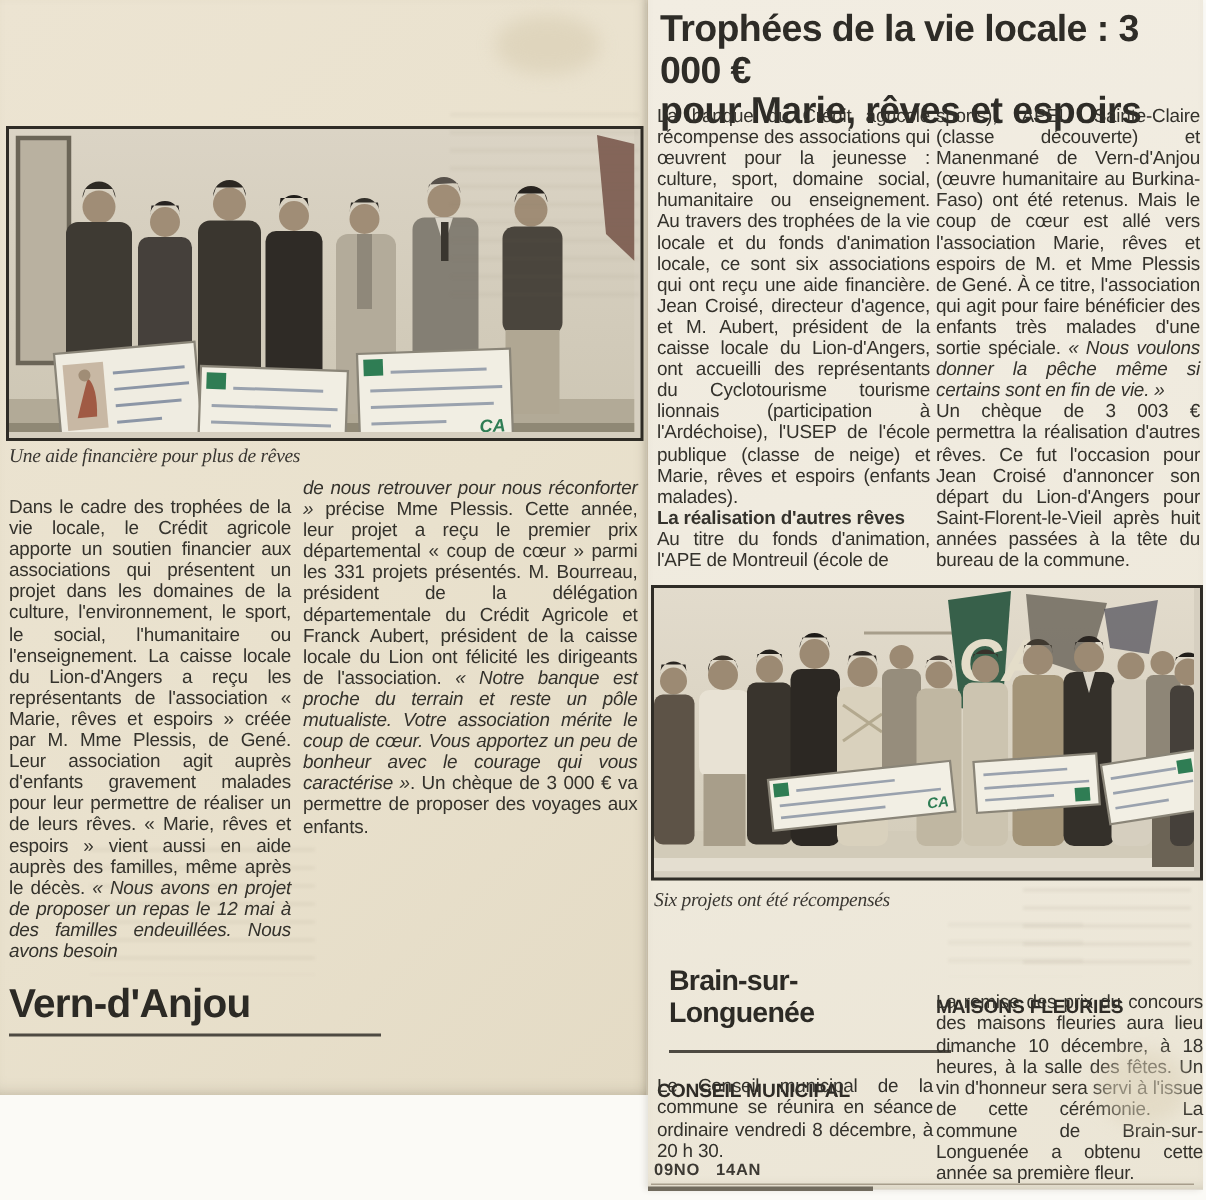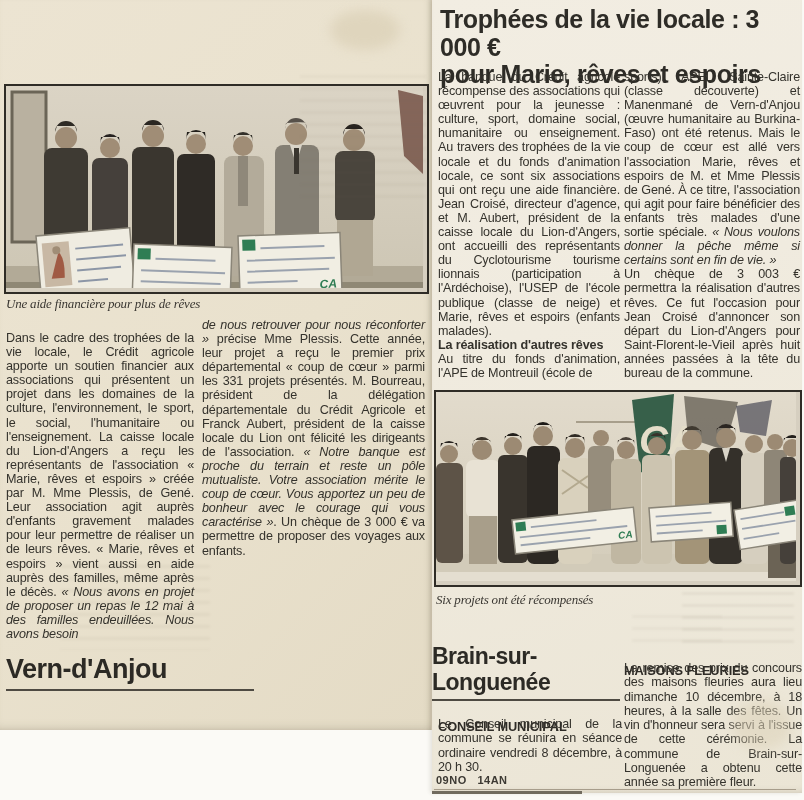--- a/index.html
+++ b/index.html
@@ -56,22 +56,22 @@
   .seg-i{font-style:italic;}
   .seg-b{font-weight:bold;}
   .place-heading{
     position:absolute;font-weight:bold;color:#2c2a25;letter-spacing:-.5px;
   }
   #vern-heading{
     left:6px;top:654px;font-size:27px;width:248px;
     border-bottom:2px solid #4e4a42;padding-bottom:4px;
   }
   #brain-heading{
-    left:0;top:644px;font-size:23px;width:188px;line-height:1.12;
-    white-space:pre-line;border-bottom:2px solid #4e4a42;padding-bottom:3px;
+    left:14px;top:644px;font-size:19px;width:188px;line-height:1.12;
+    white-space:pre-line;border-bottom:2px solid #4e4a42;padding-bottom:13px;
   }
   .subhead{
     position:absolute;font-weight:bold;font-size:12.8px;color:#2e2b26;
     letter-spacing:-.1px;
     margin-top:16px;
   }
   #conseil-subhead{left:6px;top:703px;}
   #maisons-subhead{left:192px;top:647px;}
   .small-body{
     position:absolute;font-size:12.6px;line-height:14.3px;

